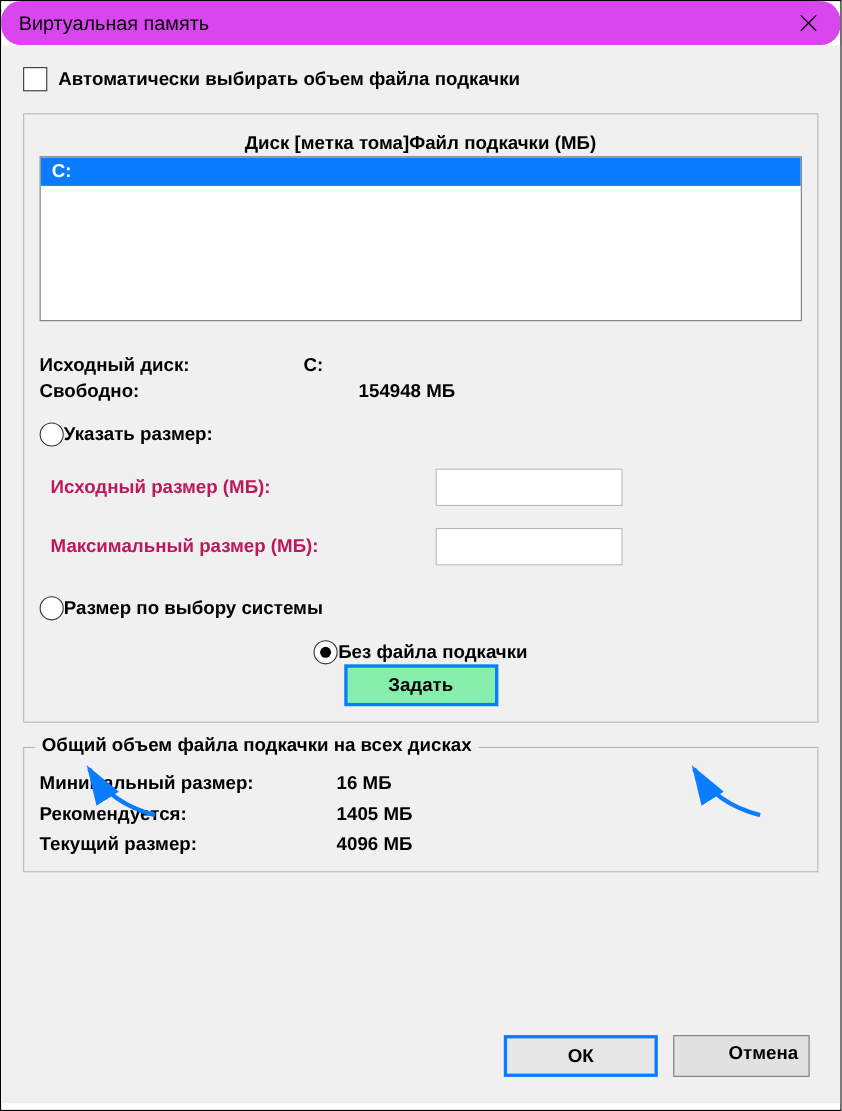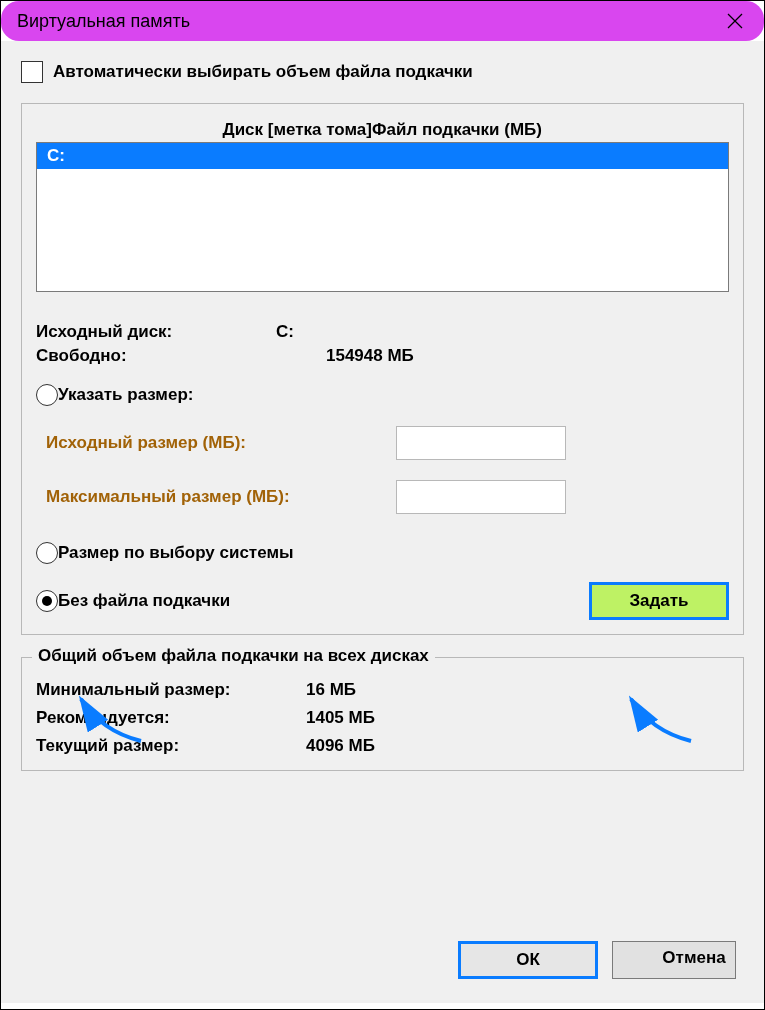--- a/index.html
+++ b/index.html
@@ -122,46 +122,47 @@
     margin-left: 10px;
     margin-top: 6px;
   }
   .sub-input-row {
     display: flex;
     align-items: center;
     margin-top: 20px;
   }
   .sub-input-label {
     flex: 0 0 350px;
-    color: #a16207;
+    color: #be185d;
   }
   .txt-input {
     width: 170px;
     height: 34px;
     border: 1px solid #b8b8b8;
     background: #fff;
   }
   .set-row {
     display: flex;
     justify-content: space-between;
     align-items: center;
     margin-top: 18px;
+    flex-direction: column;
   }
   .btn {
     border: 1px solid #7a7a7a;
     background: #e1e1e1;
     text-align: center;
     cursor: pointer;
     font-size: 17px;
     padding: 6px 0;
   }
   .btn-set {
     width: 140px;
     border: 3px solid #0a7cff;
-    background: #bef264;
+    background: #86efac;
   }
   .totals .info-label { flex: 0 0 270px; }
   .totals .info-row { margin-top: 8px; }
   .button-row {
     position: absolute;
     bottom: 24px;
     right: 28px;
     display: flex;
     gap: 14px;
     margin-left: 12px;

